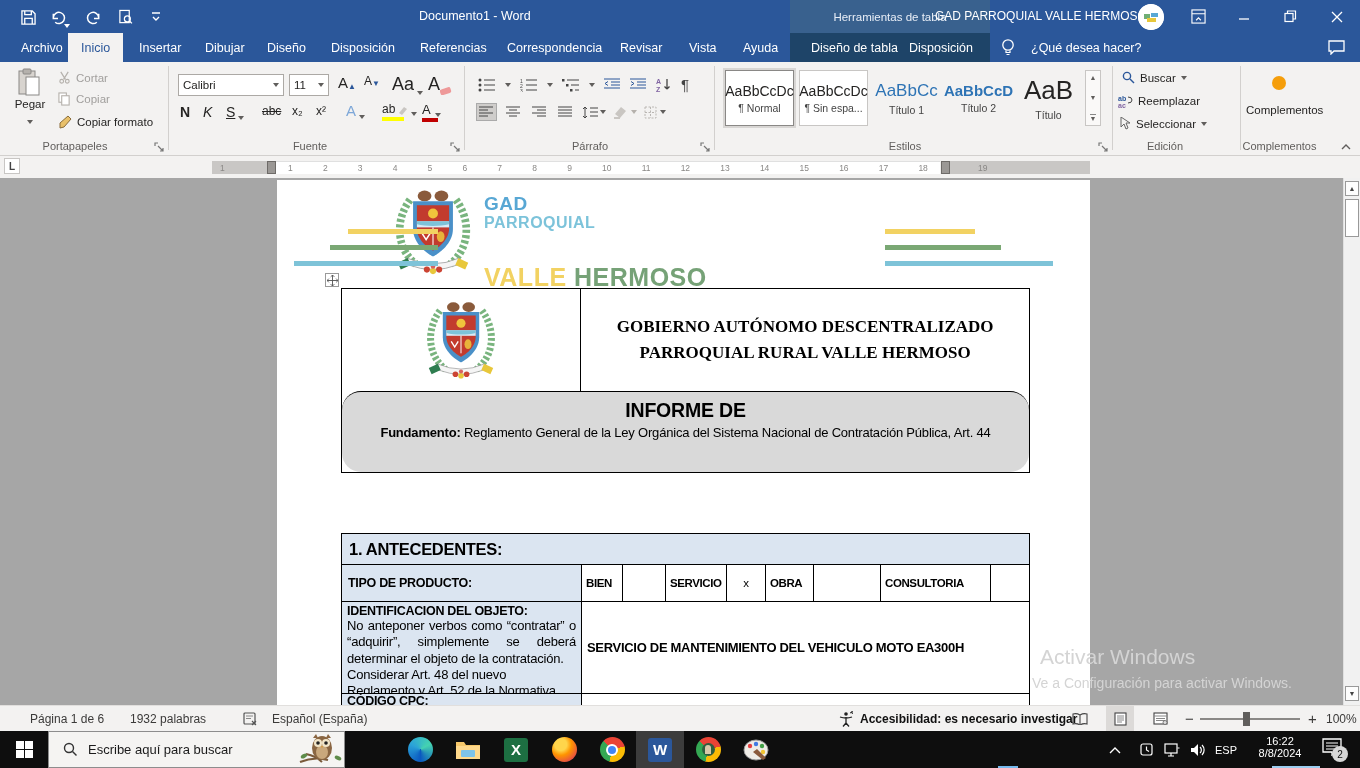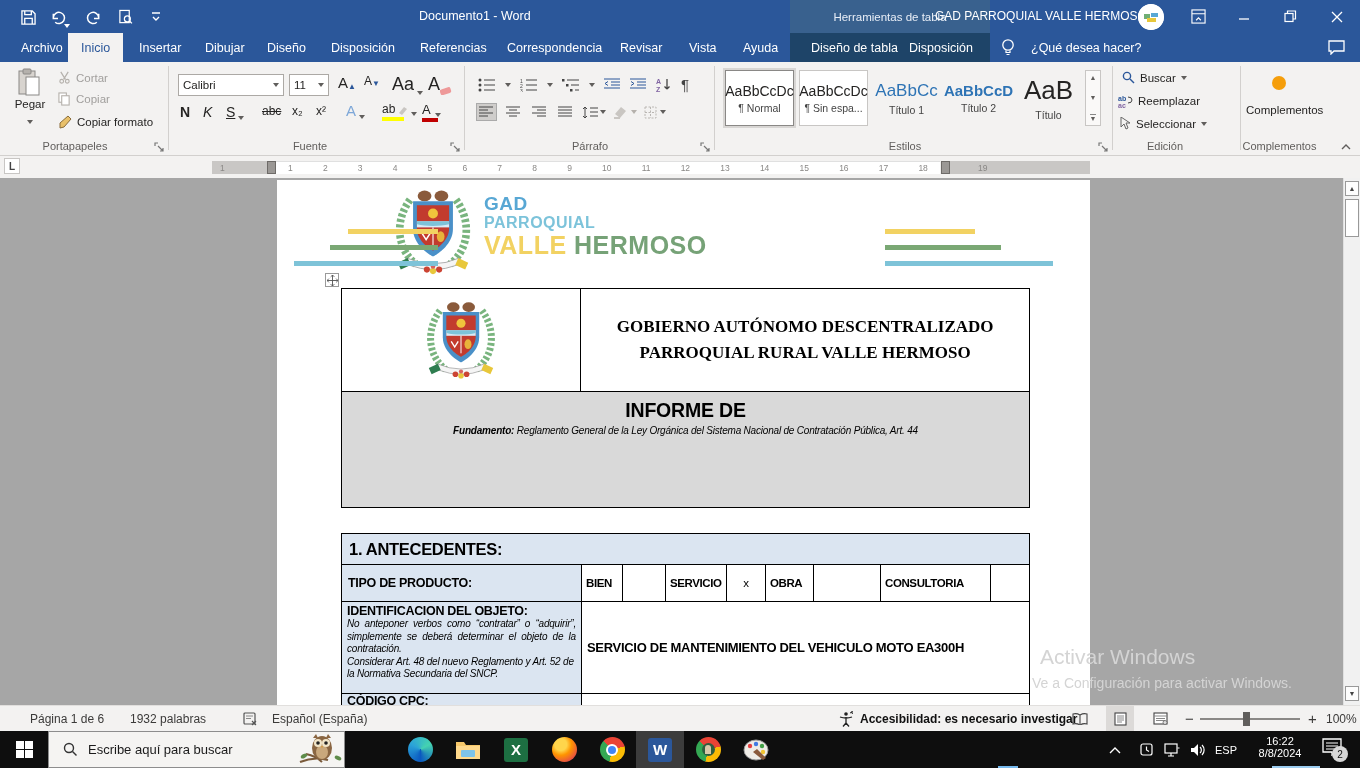--- a/index.html
+++ b/index.html
@@ -36,30 +36,30 @@
   .rulerrow{left:0;top:156px;width:1360px;height:22px;background:#f3f2f1;}
   .ruler-seg{top:161px;height:13px;}
   .ruler-nums{display:flex;justify-content:space-between;align-items:center;height:100%;font-size:8.5px;color:#8a8886;}
   .tabsel{left:4px;top:158px;width:16px;height:16px;background:#fff;border:1px solid #c8c6c4;color:#444;font-size:10px;display:flex;align-items:center;justify-content:center;font-weight:bold;}
   
   .docarea{left:0;top:178px;width:1343px;height:527px;background:#a6a6a6;overflow:hidden;}
   .page{position:absolute;left:277px;top:2px;width:813px;height:525px;background:#fff;overflow:hidden;}
   .hline{position:absolute;height:5px;}
   .gad1{font-weight:bold;font-size:19px;color:#58a7d4;letter-spacing:.5px;line-height:1.05;}
   .gad2{font-weight:bold;font-size:16px;color:#7cc3da;letter-spacing:.5px;line-height:1.15;}
-  .gad3{font-weight:bold;font-size:25px;letter-spacing:.5px;line-height:1.1;}
+  .gad3{font-weight:bold;font-size:25px;letter-spacing:.5px;line-height:1.1;margin-top:32px;}
   .doc-tbl{position:absolute;left:64px;width:689px;border:1px solid #000;background:#fff;}
   .trow{display:flex;border-top:1px solid #000;}
   .trow:first-child{border-top:none;}
   .tcell{border-left:1px solid #000;}
   .tcell:first-child{border-left:none;}
   .blue{background:#dbe5f1;}
   .orgtitle{font-family:"Liberation Serif",serif;font-weight:bold;font-size:17px;color:#000;text-align:center;line-height:1.55;}
   .informe{font-weight:bold;font-size:19.5px;color:#000;text-align:center;line-height:1.35;letter-spacing:-0.2px;}
-  .smalltxt{font-size:10px;color:#000;letter-spacing:-0.2px;font-style:italic;}
+  .smalltxt{font-size:13px;color:#000;letter-spacing:-0.2px;}
   .wm-text{color:#d4d4d4;}
   
   .statusbar{left:0;top:705px;width:1360px;height:26px;background:#f3f2f1;border-top:1px solid #e1dfdd;font-size:12px;color:#3b3a39;}
   .sb-item{top:0;height:25px;display:flex;align-items:center;}
   .viewbtn{width:28px;height:25px;display:flex;align-items:center;justify-content:center;}
   .viewbtn.sel{background:#dcdad8;}
   
   .taskbar{left:0;top:731px;width:1360px;height:37px;background:#0e0e0e;}
   .tb-slot{top:731px;width:48px;height:37px;display:flex;align-items:center;justify-content:center;}
   .tb-underline{position:absolute;bottom:0;height:2.5px;background:#76b9ed;}
@@ -538,21 +538,21 @@
         <div class="tcell" style="width:239px;display:flex;align-items:center;justify-content:center;">
           <svg width="84" height="84" viewBox="0 0 120 120">
               <use href="#crest"></use>
             </svg>
         </div>
         <div class="tcell" style="width:450px;display:flex;flex-direction:column;align-items:center;justify-content:center;">
           <div class="orgtitle">GOBIERNO AUTÓNOMO DESCENTRALIZADO</div>
           <div class="orgtitle">PARROQUIAL RURAL VALLE HERMOSO</div>
         </div>
       </div>
-      <div class="trow" style="height:116px;background:#d9d9d9;display:block;padding-top:5px;">
+      <div class="trow" style="height:81px;background:#d9d9d9;display:block;padding-top:5px;border-radius:19px;">
         <div class="informe">INFORME DE</div>
         <div class="smalltxt" style="text-align:center;padding:2px 6px 0;">
           <b>Fundamento:</b><span> Reglamento General de la Ley Orgánica del Sistema Nacional de Contratación Pública, Art. 44</span>
         </div>
       </div>
     </div>
 
     <div class="doc-tbl" style="top:353px;height:172px;border-bottom:none;">
       <div class="trow blue" style="height:30px;align-items:center;">
         <div style="font-weight:bold;font-size:16.5px;padding-left:7px;letter-spacing:-0.3px;">1. ANTECEDENTES:</div>

